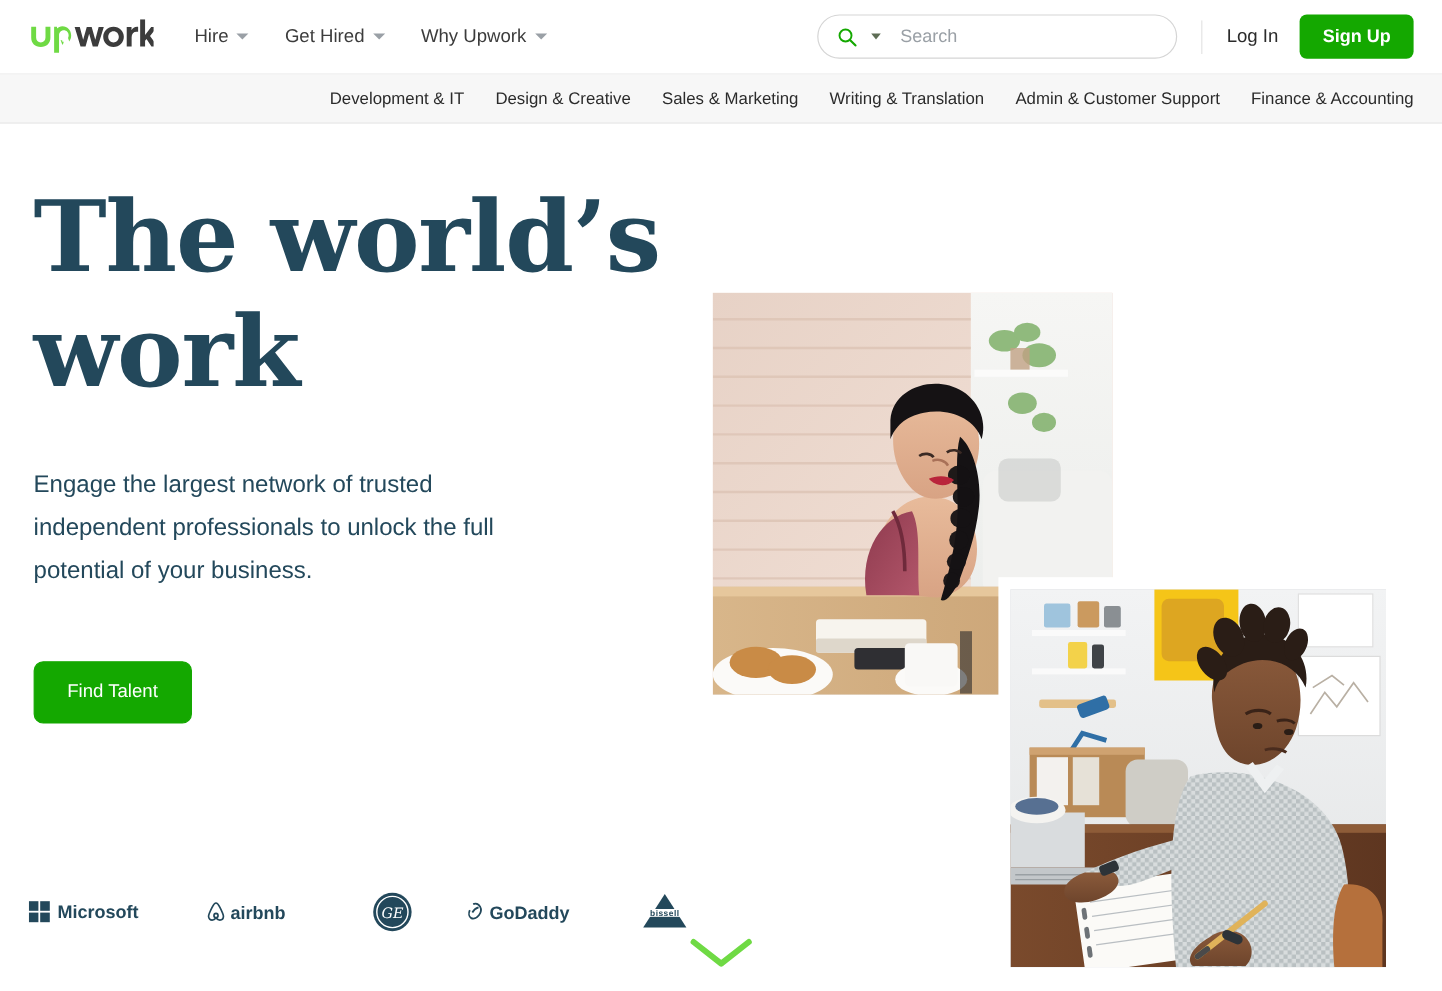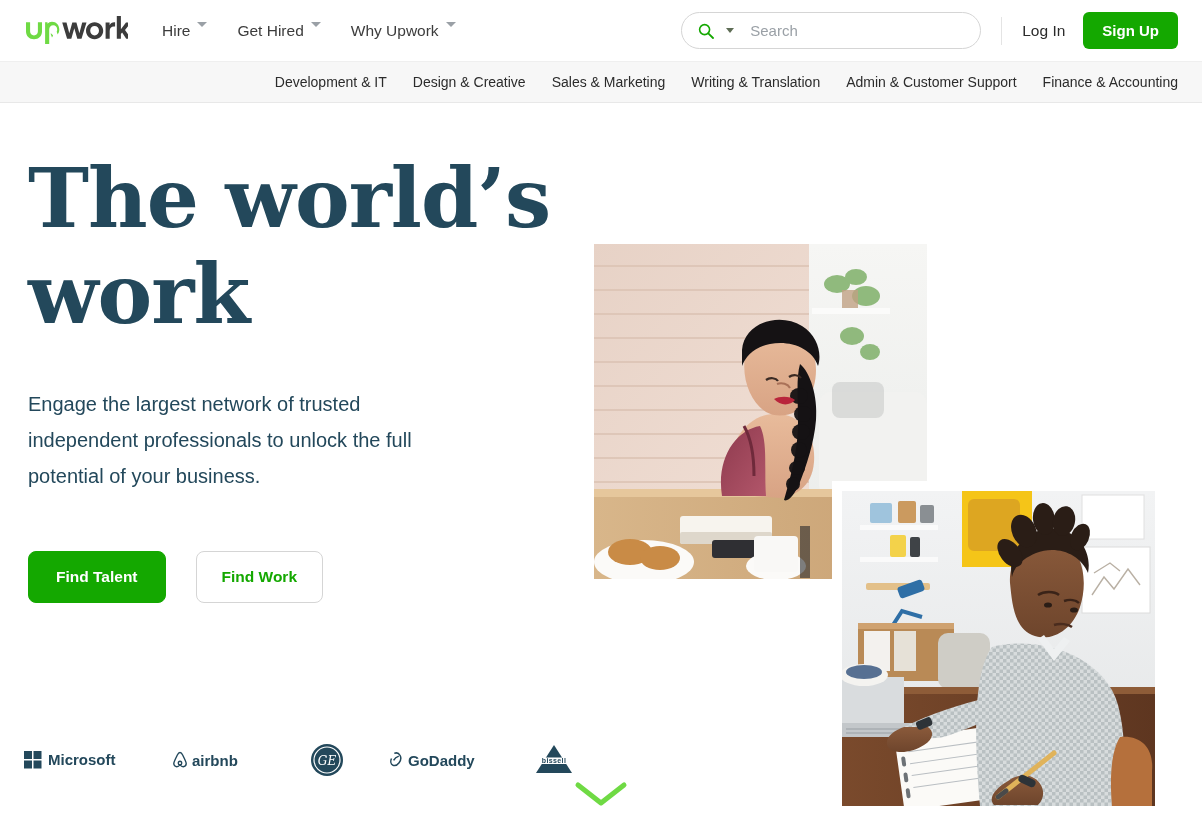--- a/index.html
+++ b/index.html
@@ -25,21 +25,21 @@
   .logo {
     width: 104px; height: 30px;
     display: flex; align-items: center;
     margin-right: 34px;
     flex: none;
   }
   .logo svg { display: block; }
 
   .mainnav { display: flex; align-items: center; gap: 30px; }
   .navitem {
-    display: flex; gap: 7px;
+    display: flex; align-items: center; gap: 7px;
     font-size: 15.5px; color: #3c3c3c;
     cursor: pointer; white-space: nowrap;
   }
   .caret {
     width: 0; height: 0;
     border-left: 5px solid transparent;
     border-right: 5px solid transparent;
     border-top: 5px solid #9aa0a6;
     display: block;
   }
@@ -135,21 +135,21 @@
     font-size: 20px;
     line-height: 36px;
     color: #23485b;
     max-width: 440px;
   }
   .cta-row {
     margin-top: 57px;
     display: flex; align-items: center; gap: 30px;
   }
   .btn {
-    font-size: 15.5px; font-weight: bold;
+    font-size: 15.5px; font-weight: normal;
     border-radius: 8px;
     cursor: pointer;
     font-family: "Liberation Sans", sans-serif;
     white-space: nowrap;
   }
   .btn-primary {
     background: #14a800; color: #fff;
     border: 1px solid #14a800;
     padding: 16px 27px;
   }
@@ -270,21 +270,20 @@
 
 <div class="hero">
 
   <div class="hero-copy">
     <h1 class="headline">
       <span>The world’s work</span><br>
     </h1>
     <p class="subhead">Engage the largest network of trusted independent professionals to unlock the full potential of your business.</p>
     <div class="cta-row">
       <button class="btn btn-primary">Find Talent</button>
-      <button class="btn btn-secondary">Find Work</button>
     </div>
   </div>
 
   <div class="brands">
 
     <div class="brand b-ms">
       <svg viewBox="0 0 111 24" width="111" height="24" aria-hidden="true">
         <g>
           <rect x="0" y="3" width="8" height="8" fill="#23485b"></rect>
           <rect x="9.5" y="3" width="8" height="8" fill="#23485b"></rect>

